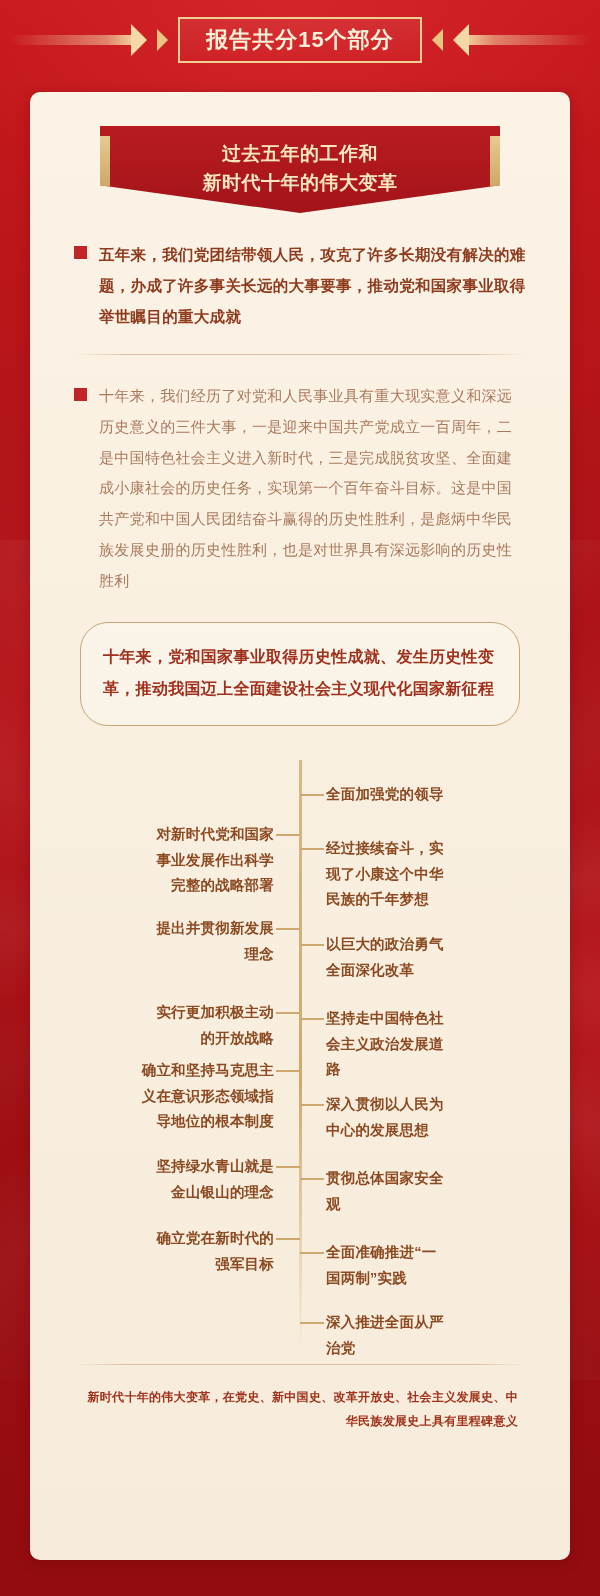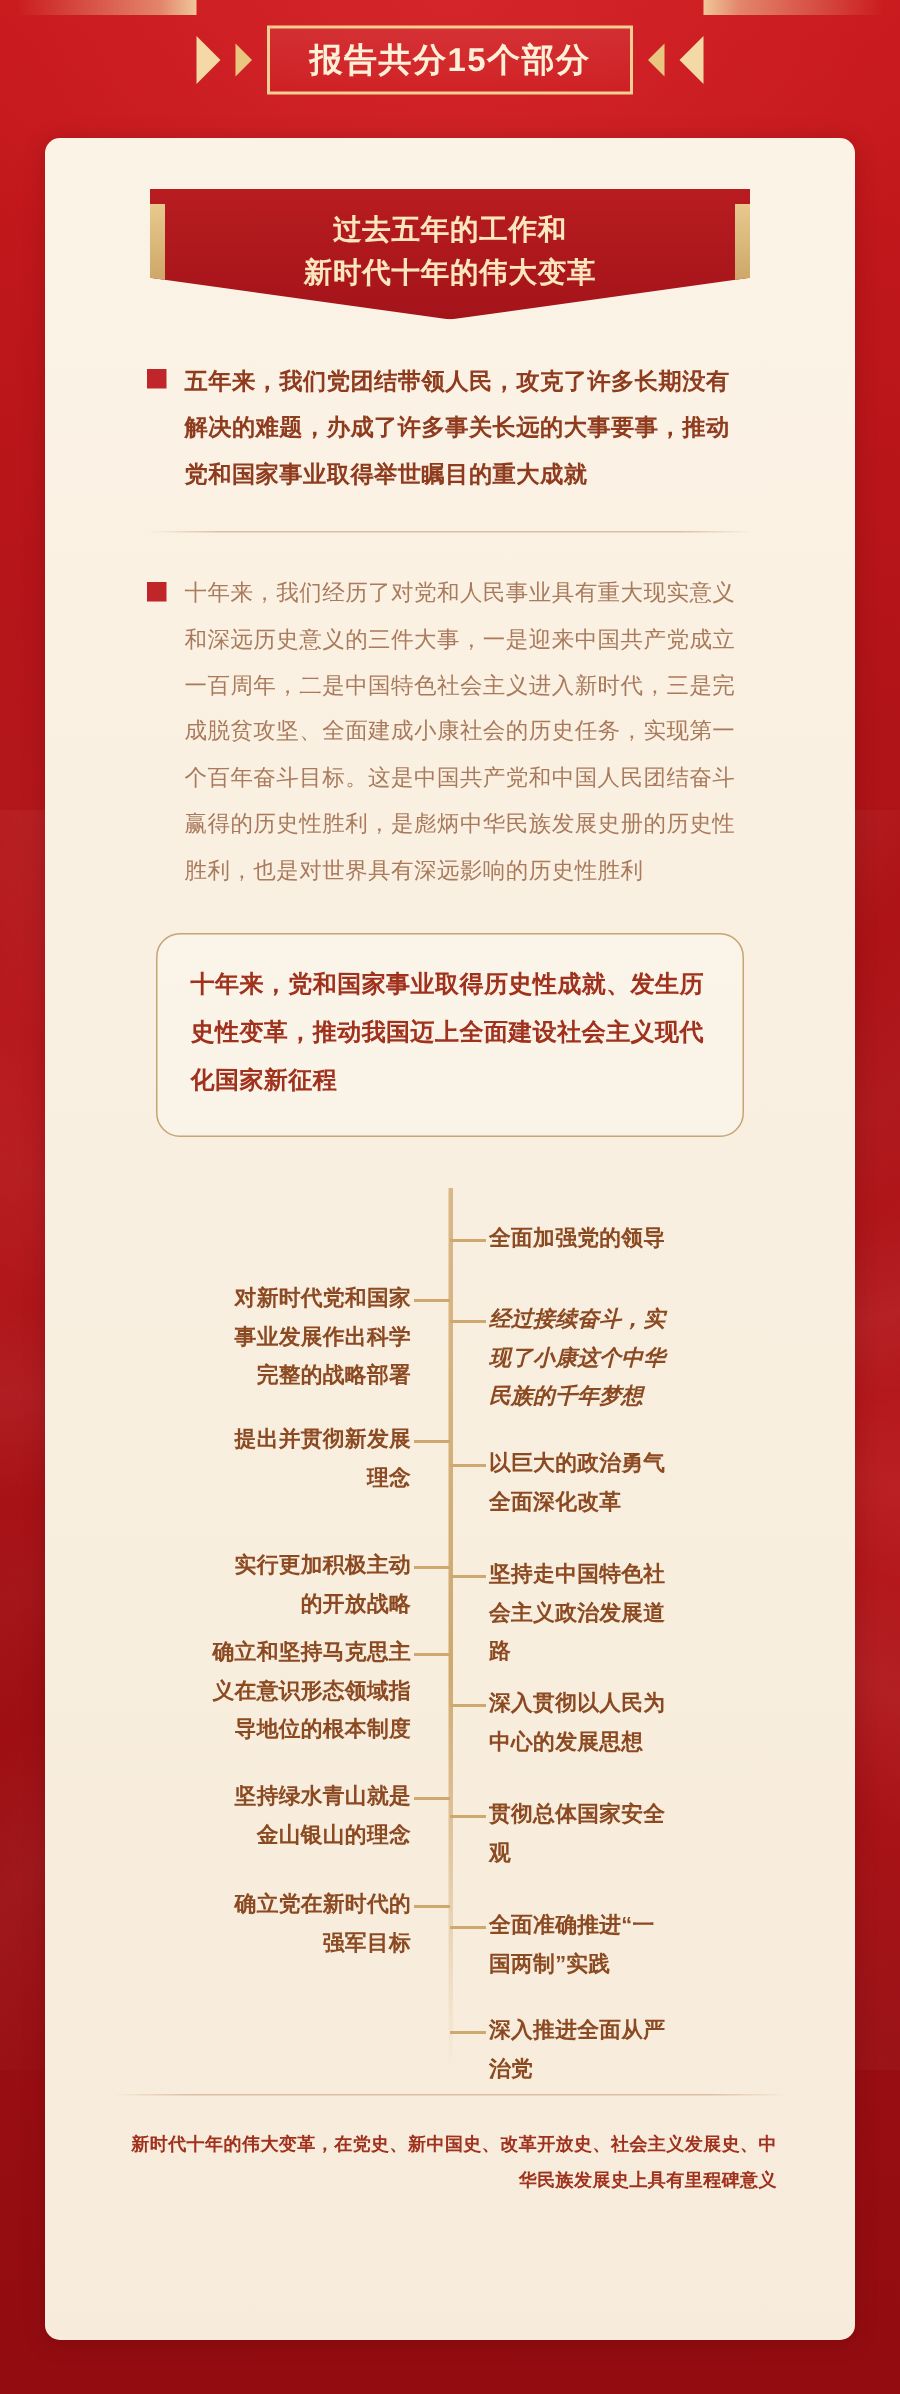--- a/index.html
+++ b/index.html
@@ -43,20 +43,21 @@
     opacity: .85;
     pointer-events: none;
   }
   .page { position: relative; width: 600px; height: 1596px; }
 
   
   .banner {
     position: relative;
     height: 80px;
     display: flex;
+    align-items: center;
     justify-content: center;
     gap: 0;
   }
   .banner-inner {
     display: flex;
     align-items: center;
     justify-content: center;
     gap: 10px;
   }
   .chev {
@@ -118,21 +119,21 @@
   .ribbon::before { left: -14px; clip-path: polygon(0 0, 100% 0, 100% 100%, 0 72%); }
   .ribbon::after  { right: -14px; clip-path: polygon(0 0, 100% 0, 100% 72%, 0 100%); }
   .ribbon-line {
     font-size: 19px;
     font-weight: bold;
     color: #fbe6bf;
     line-height: 1.5;
     letter-spacing: .5px;
   }
 
-  .body { padding: 0 68px; }
+  .body { padding: 0 44px; }
 
   
   .bullet-row { display: flex; gap: 12px; margin-top: 26px; }
   .bullet-sq {
     flex: 0 0 auto;
     width: 13px; height: 13px;
     background: #c0252a;
     margin-top: 7px;
   }
   .bullet-text {
@@ -147,21 +148,21 @@
   .divider {
     height: 1px;
     background: linear-gradient(90deg, rgba(196,150,110,0) 0%, rgba(196,150,110,.55) 12%, rgba(196,150,110,.55) 88%, rgba(196,150,110,0) 100%);
     margin: 22px 0 0;
   }
 
   
   .callout {
     margin: 26px 6px 0;
     border: 1.6px solid #c7a475;
-    border-radius: 16px;
+    border-radius: 28px;
     padding: 18px 22px 20px;
     background: rgba(255,255,255,.28);
   }
   .callout p {
     font-size: 16px;
     line-height: 2;
     font-weight: bold;
     color: #a0321d;
     letter-spacing: .3px;
   }
@@ -263,21 +264,21 @@
       <div class="callout">
         <p>十年来，党和国家事业取得历史性成就、发生历史性变革，推动我国迈上全面建设社会主义现代化国家新征程</p>
       </div>
 
       <div class="timeline">
         <div class="spine"></div>
 
         <div class="node right" style="top:28px;">全面加强党的领导</div>
 
         <div class="node left" style="top:68px;">对新时代党和国家事业发展作出科学完整的战略部署</div>
-        <div class="node right" style="top:82px;font-style:italic;">经过接续奋斗，实现了小康这个中华民族的千年梦想</div>
+        <div class="node right" style="top:82px;">经过接续奋斗，实现了小康这个中华民族的千年梦想</div>
 
         <div class="node left" style="top:162px;">提出并贯彻新发展理念</div>
         <div class="node right" style="top:178px;">以巨大的政治勇气全面深化改革</div>
 
         <div class="node left" style="top:246px;">实行更加积极主动的开放战略</div>
         <div class="node right" style="top:252px;">坚持走中国特色社会主义政治发展道路</div>
 
         <div class="node left wide" style="top:304px;">确立和坚持马克思主义在意识形态领域指导地位的根本制度</div>
         <div class="node right" style="top:338px;">深入贯彻以人民为中心的发展思想</div>
 

